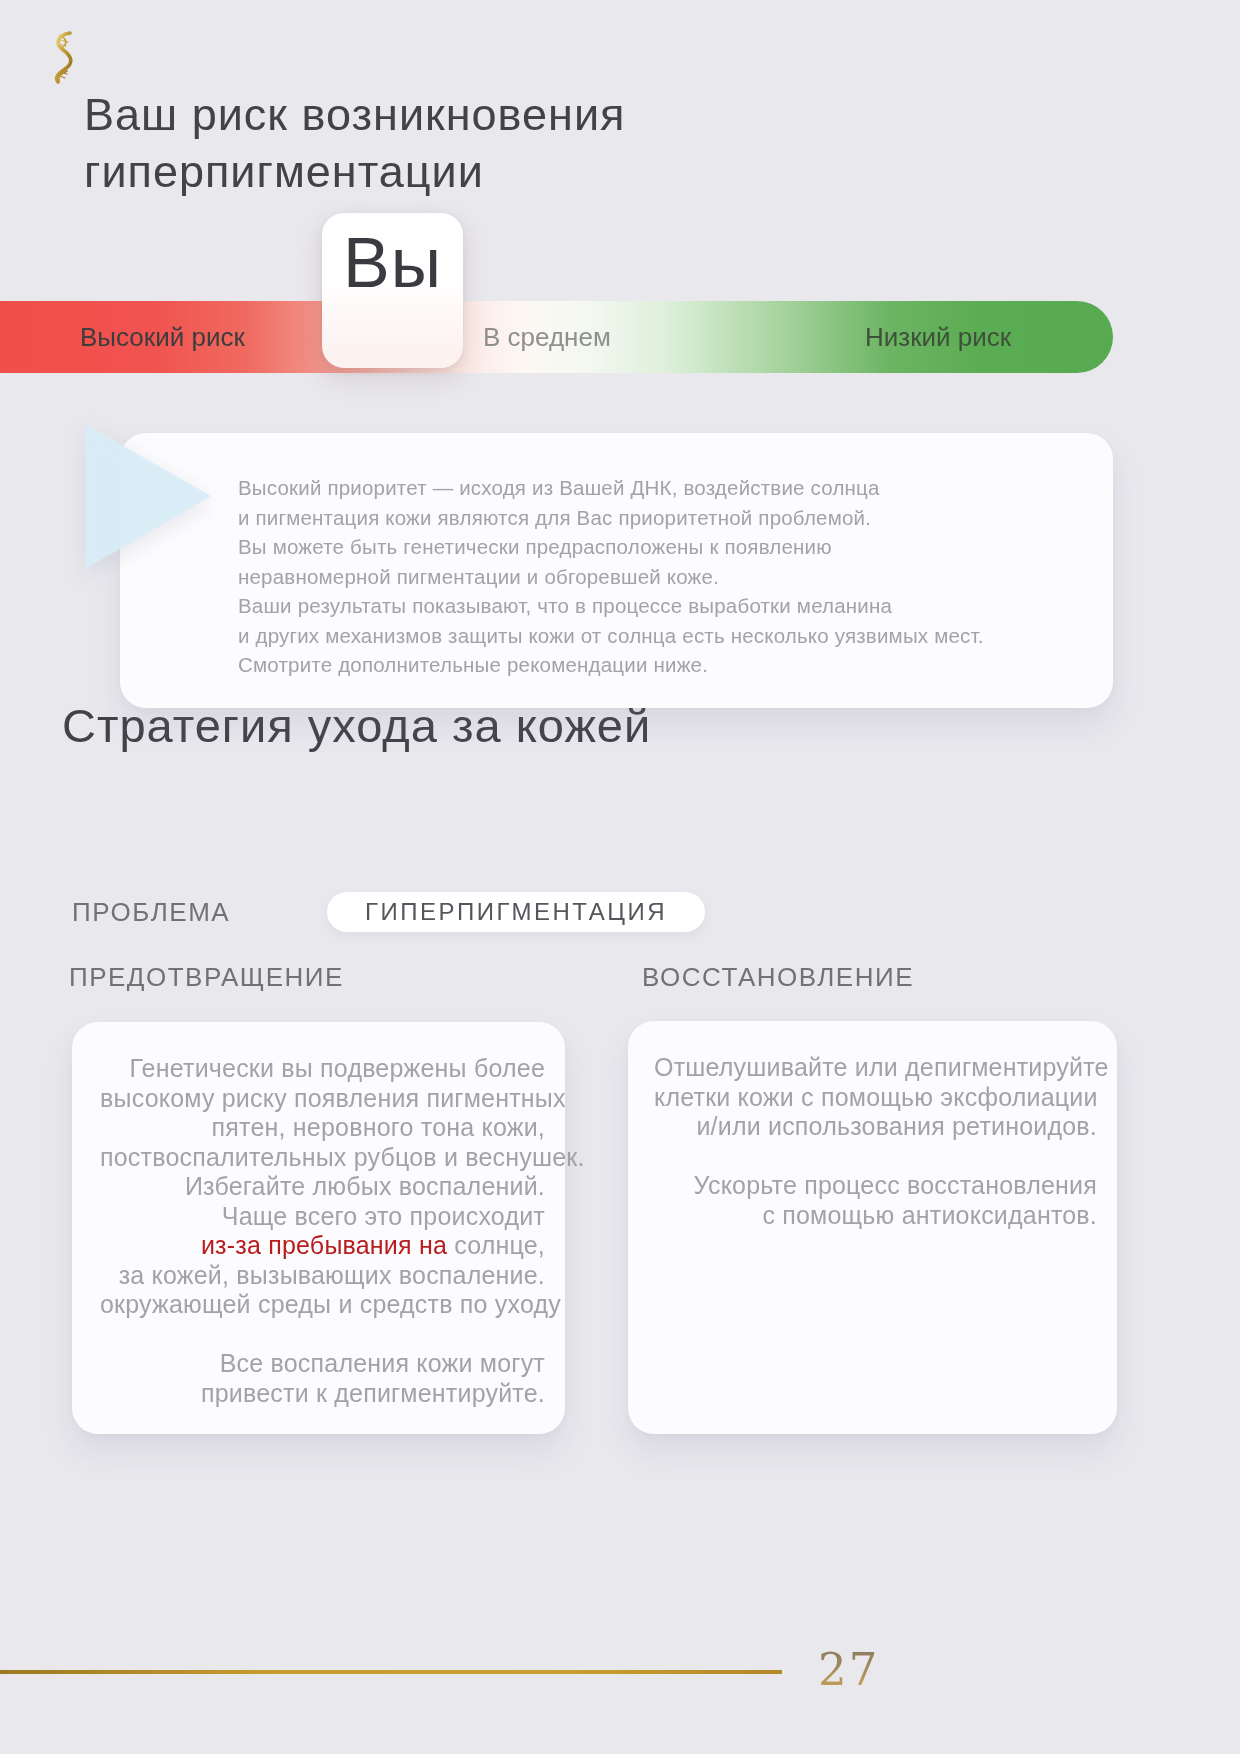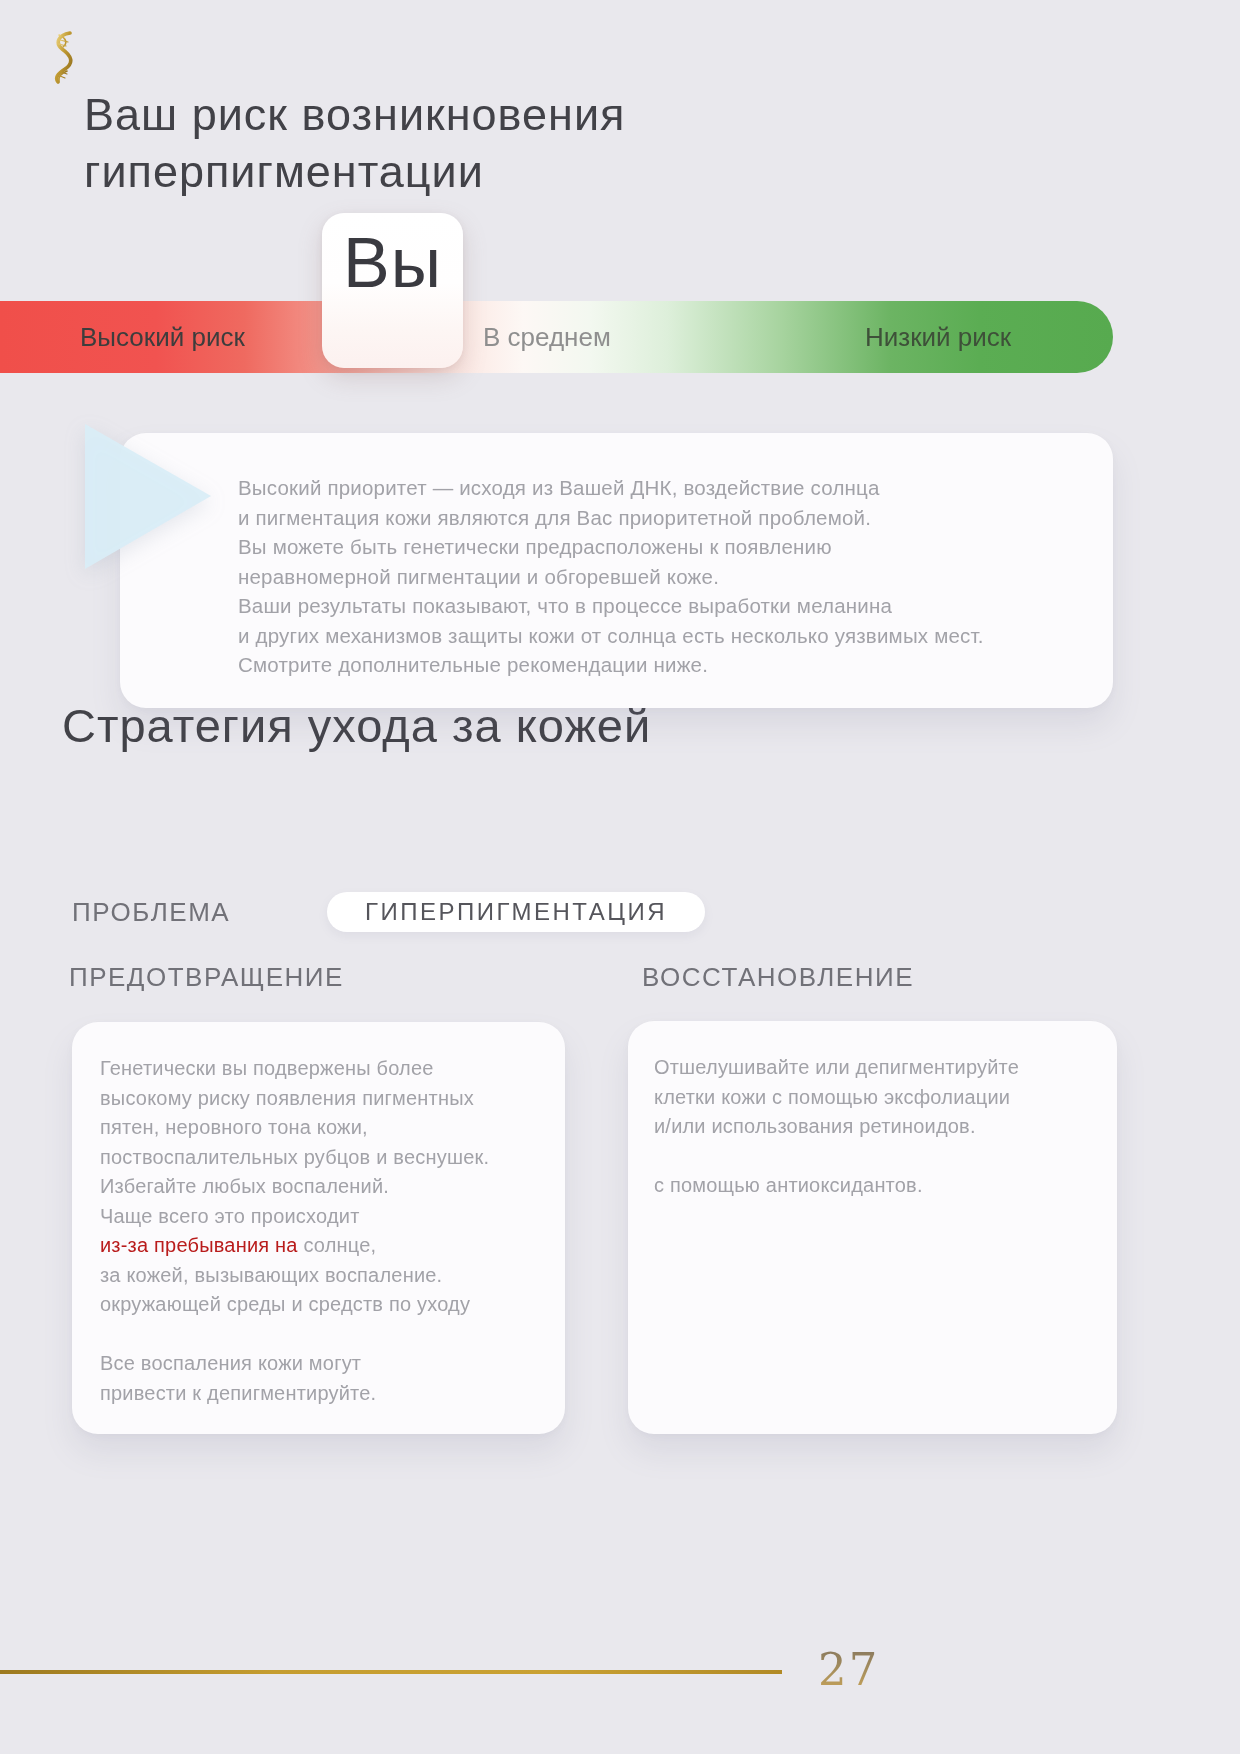--- a/index.html
+++ b/index.html
@@ -69,21 +69,21 @@
   }
   .col-header-prevention{position:absolute;left:69px;top:962px;}
   .col-header-recovery{position:absolute;left:642px;top:962px;}
   
   .body-card{
     position:absolute;background:#fcfbfd;border-radius:26px;box-sizing:border-box;
     box-shadow:0 18px 30px rgba(130,130,155,0.14), 0 2px 6px rgba(130,130,155,0.06);
   }
   .prevention-card{left:72px;top:1022px;width:493px;height:412px;padding:32px 20px 0 28px;}
   .recovery-card{left:628px;top:1021px;width:489px;height:413px;padding:32px 20px 0 26px;}
-  .body-card .line{font-size:20px;line-height:29.5px;color:#a2a2a8;letter-spacing:.2px;white-space:nowrap;}
+  .body-card .line{font-size:25px;line-height:29.5px;color:#a2a2a8;letter-spacing:.2px;white-space:nowrap;text-align:right;}
   .body-card .gap{height:29.5px;}
   .body-card .em{color:#b91c1c;font-weight:500;}
   
   .footer-rule{
     position:absolute;left:0;top:1670px;width:782px;height:4px;
     background:linear-gradient(90deg,#9c791f 0%,#c59d30 35%,#c9a133 70%,#b18a26 100%);
   }
   .page-number{
     position:absolute;left:818px;top:1643px;
     font-family:"DejaVu Serif", serif;font-size:45px;font-weight:400;letter-spacing:2px;
@@ -158,19 +158,20 @@
     <div class="gap"></div>
     <div class="line">Все воспаления кожи могут</div>
     <div class="line">привести к депигментируйте.</div>
   </div>
 
   <div class="body-card recovery-card">
     <div class="line">Отшелушивайте или депигментируйте</div>
     <div class="line">клетки кожи с помощью эксфолиации</div>
     <div class="line">и/или использования ретиноидов.</div>
     <div class="gap"></div>
+    <div class="line">Ускорьте процесс восстановления</div>
     <div class="line">с помощью антиоксидантов.</div>
   </div>
 
   <div class="footer-rule"></div>
   <div class="page-number">27</div>
 
 </div>
 
 </body></html>

